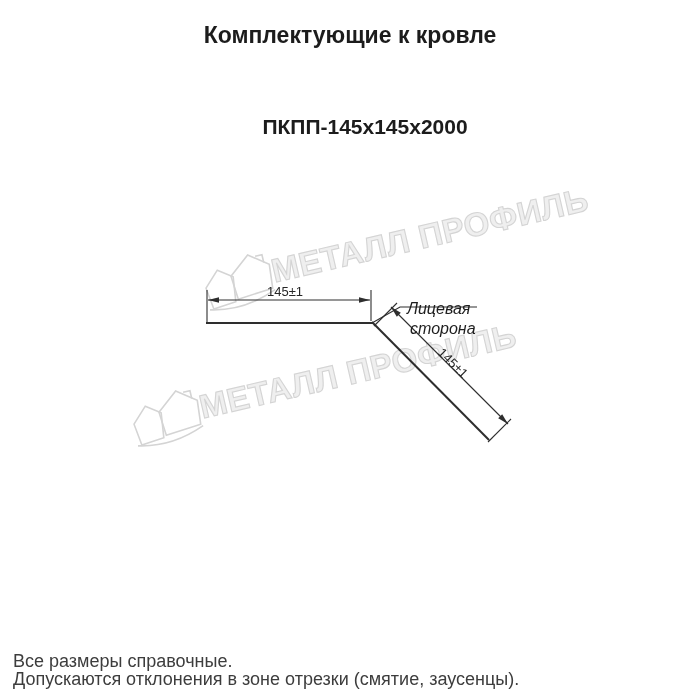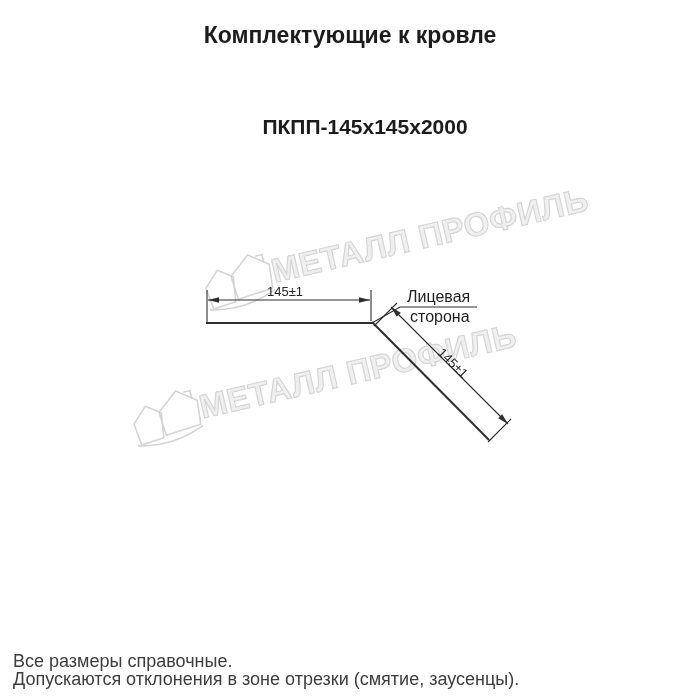--- a/index.html
+++ b/index.html
@@ -39,23 +39,23 @@
   .wm-logo { flex:0 0 auto; }
 
   
   #diagram-svg { left:0; top:0; z-index:2; }
 
   
   .dim-label { font-size:13px; color:#262626; z-index:3; white-space:nowrap; }
   #h-dim-label { left:235px; top:284px; width:100px; text-align:center; }
   #d-dim-label { left:453px; top:363px; transform:translate(-50%,-50%) rotate(45deg); }
   #face-side-label {
-    left:407px; top:287px;
+    left:407px; top:299px;
     font-size:16px; line-height:20px; color:#1e1e1e;
-    z-index:3; white-space:nowrap;
+    z-index:3; white-space:nowrap;font-style:italic;
   }
   #face-side-label span { display:block; }
   #face-side-label .second { padding-left:3px; }
 
   
   #footer-notes {
     left:13px; top:652px;
     font-size:18px; line-height:18px;
     color:#3d3d3d; z-index:3;
   }

